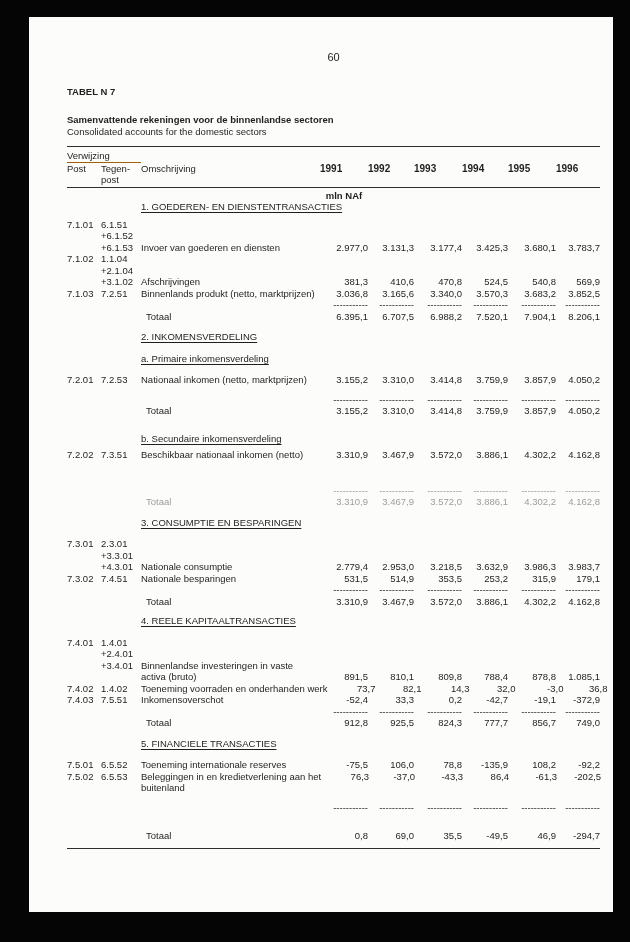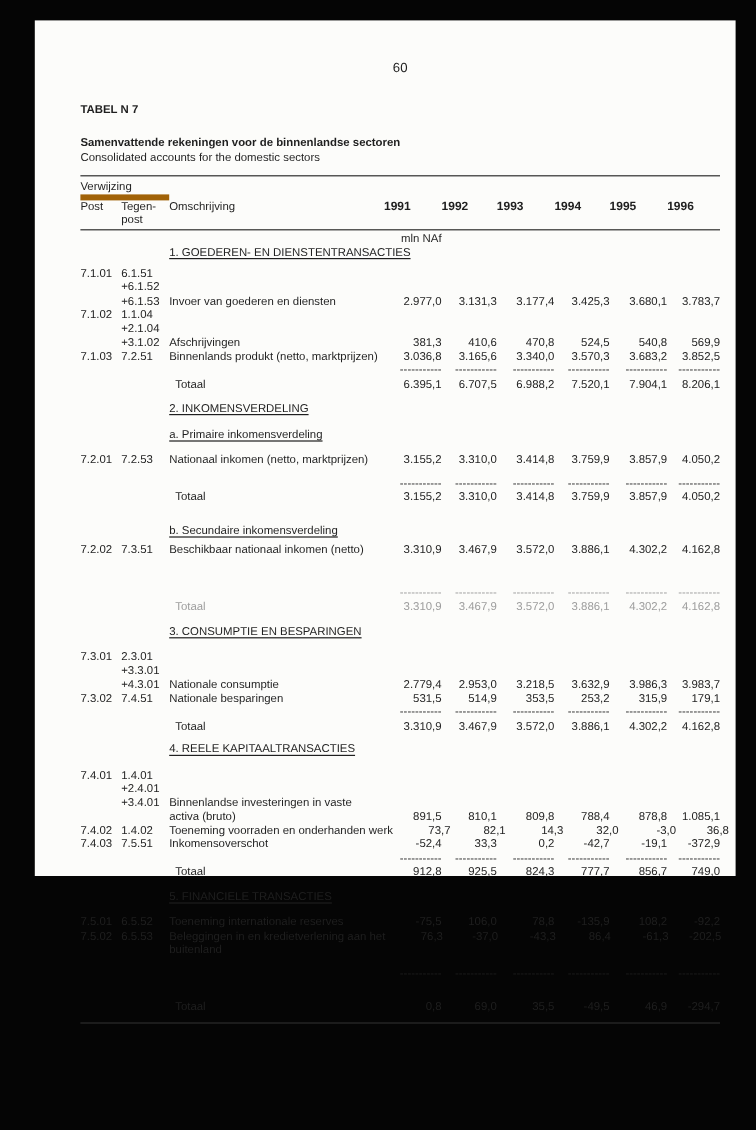--- a/index.html
+++ b/index.html
@@ -1,37 +1,37 @@
 <!DOCTYPE html>
 <html><head>
 <meta charset="utf-8">
 <style>
   * { margin:0; padding:0; box-sizing:border-box; }
   html,body { width:630px; height:942px; }
   body { background:#050505; position:relative; font-family:"Liberation Sans", sans-serif; overflow:hidden; }
   .paper {
-    position:absolute; left:29px; top:17px; width:584px; height:713px;
+    position:absolute; left:29px; top:17px; width:584px; height:895px;
     background:#fcfcfa; color:#1f1f1f; padding:34px 0 0 38px;
   }
   .page-number { width:533px; text-align:center; font-size:11px; }
   .doc-header { margin-top:23px; font-size:9.5px; line-height:12px; }
   .bold { font-weight:bold;margin-top:16px; }
   .lasten { margin-top:23px; font-size:10px; font-weight:bold; letter-spacing:.3px; }
   .table { width:533px; margin-top:0; font-size:9.5px; }
   .rule { border-top:1px solid #2e2e2e; width:533px; height:0; }
   .rule.top { margin-top:8px; }
   .rule.mid { margin-top:2px; }
   .rule.bottom { margin-top:6px; }
   .vwrow { margin-top:3px; line-height:11px; }
-  .vw { display:inline-block; width:74px; border-bottom:5px solid #a16207; padding-bottom:1px; }
+  .vw { display:inline-block; width:74px; border-bottom:1px solid #a16207; padding-bottom:1px; }
   .grid { display:grid; grid-template-columns:34px 40px 1fr 48px 46px 48px 46px 48px 44px; }
   .hrow { line-height:11px; }
   .year { text-align:left; font-weight:bold; font-size:10px; white-space:nowrap; }
   .unit-row { margin-top:2px; line-height:11px; }
-  .unit { font-weight:normal; text-align:right; }
+  .unit { font-weight:bold; text-align:center; }
   .trow { line-height:11.5px; min-height:11.5px; }
   .num { text-align:right; white-space:nowrap; }
   .desc { white-space:nowrap; }
   .underline { text-decoration:underline; text-underline-offset:2px; }
   .heading-cell { grid-column:3 / -1; }
   .total-label { padding-left:5px; }
   .faded { color:#9d9d9d; }
 </style>
 </head>
 <body>

